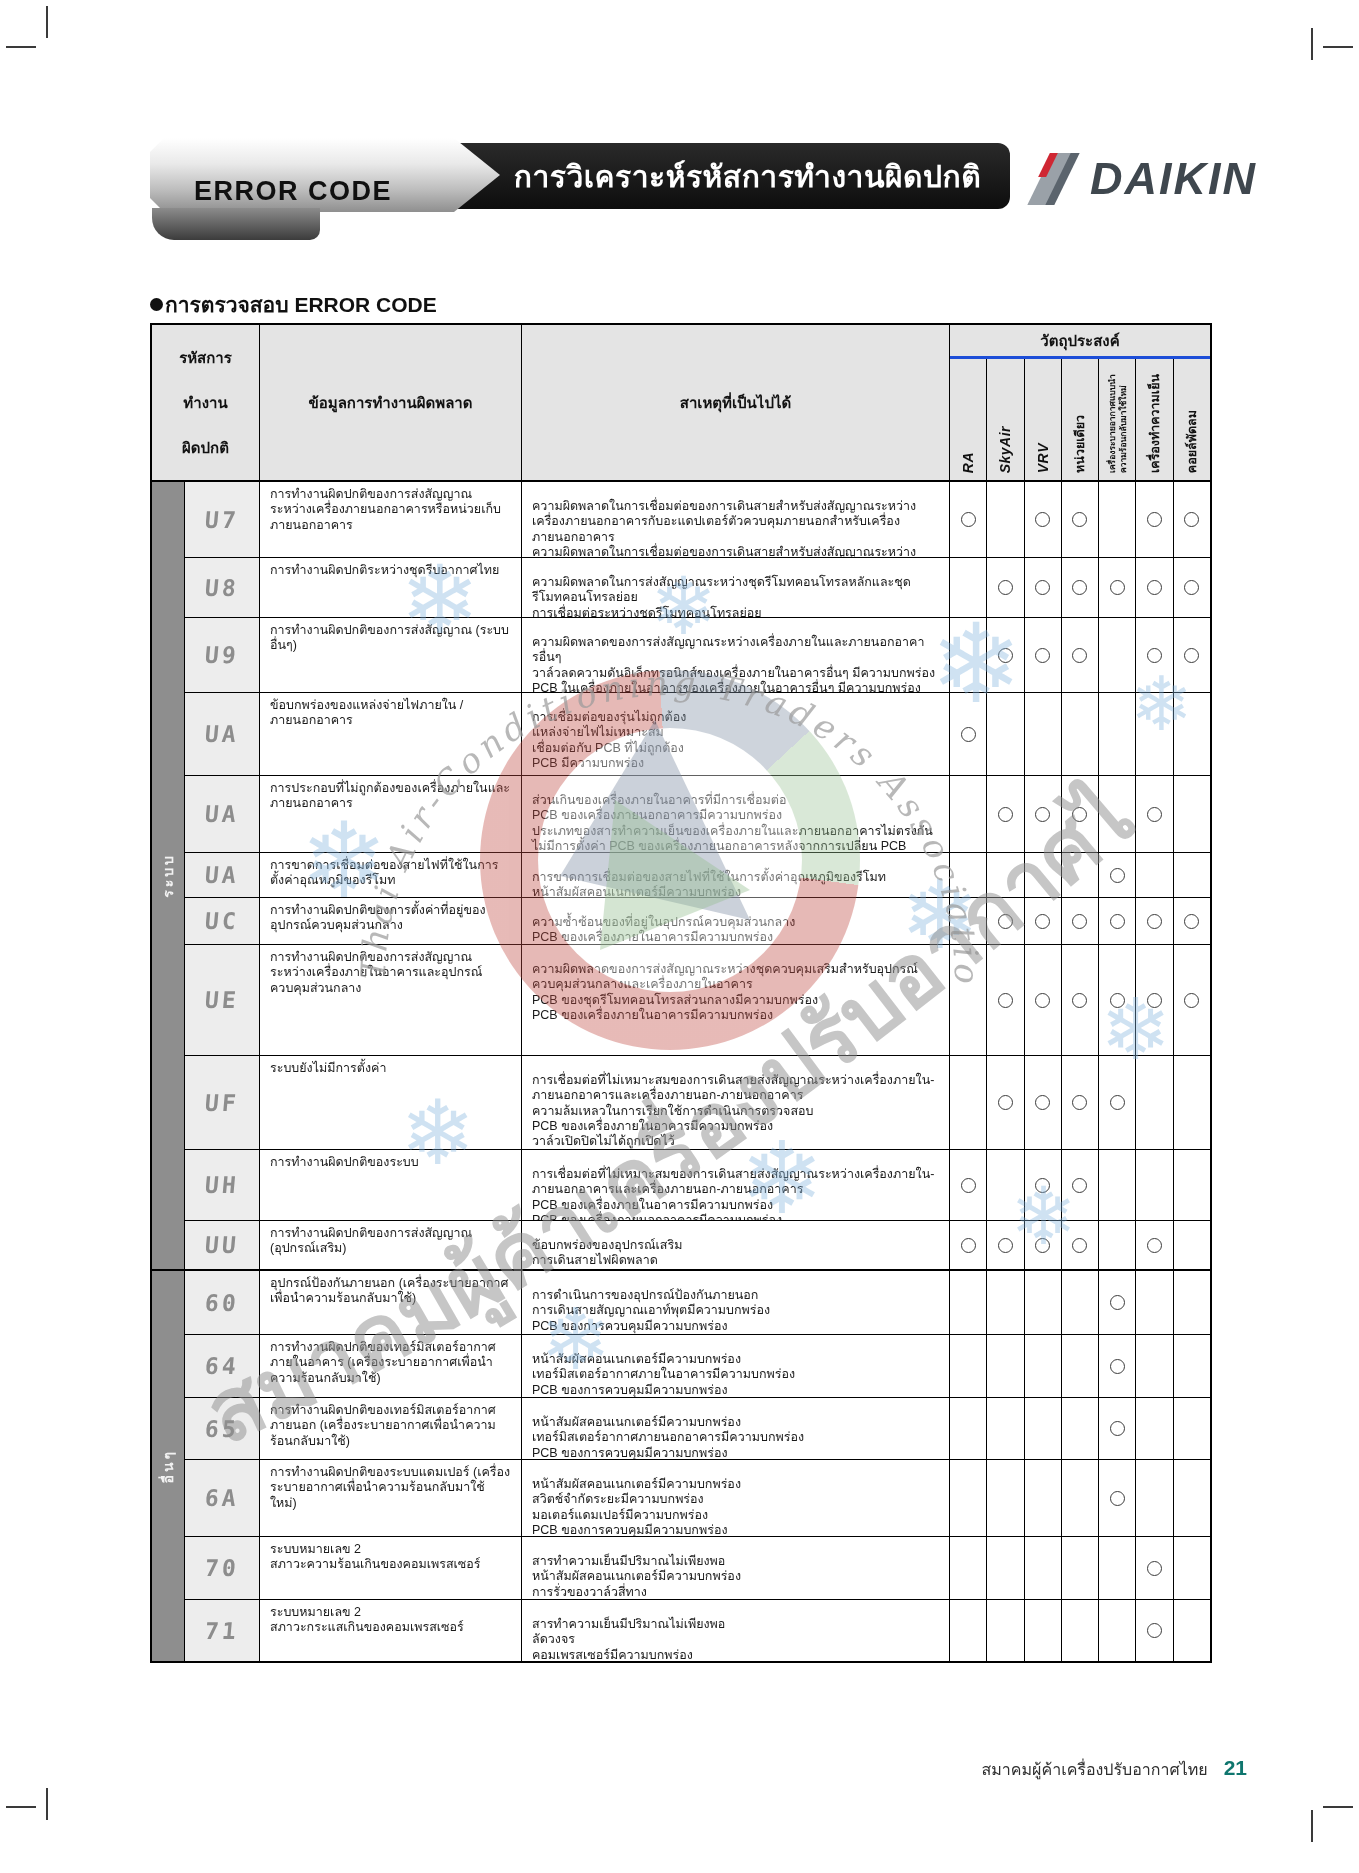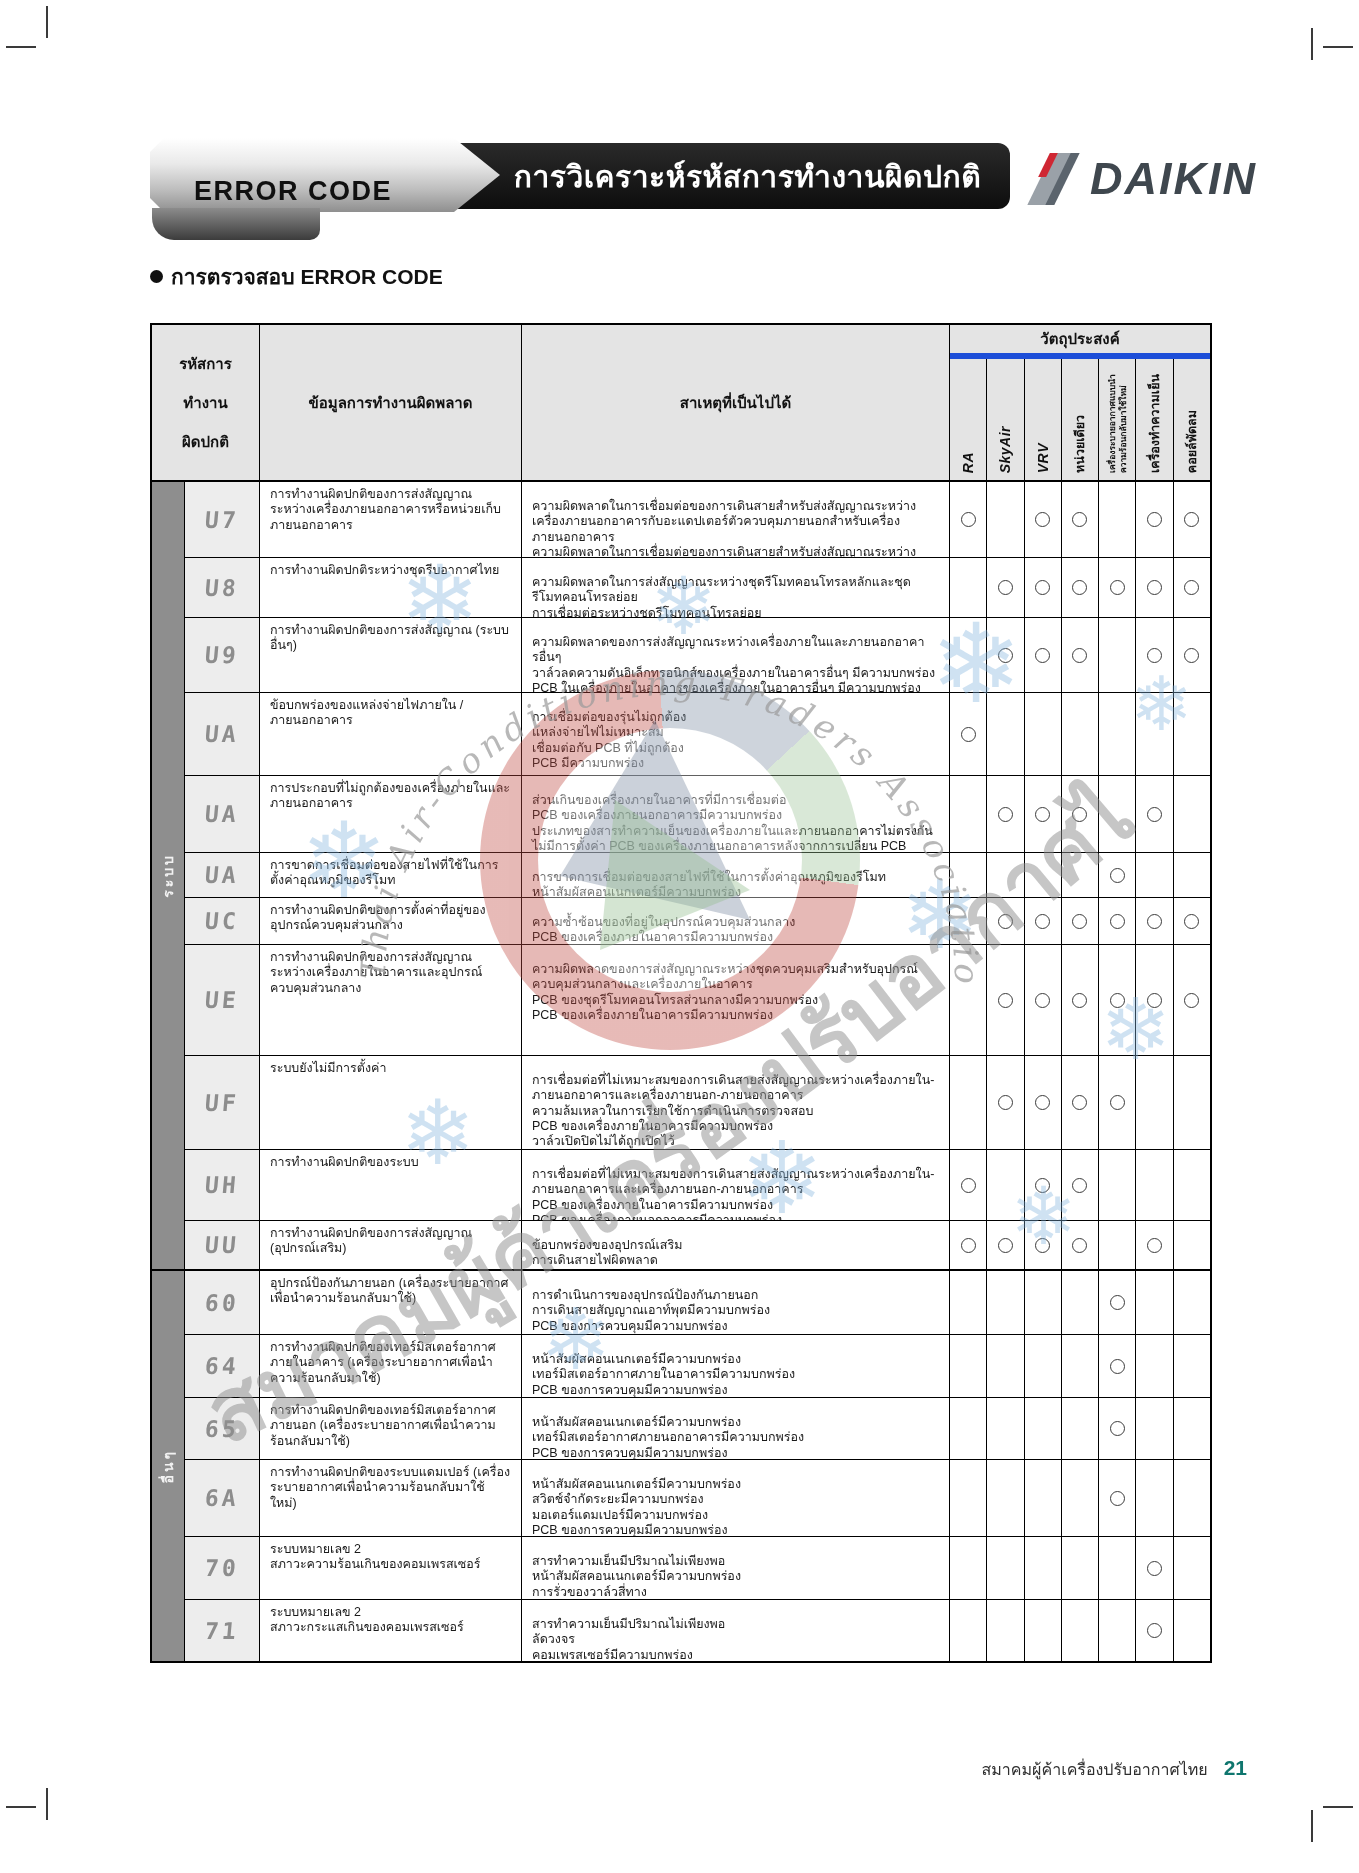--- a/index.html
+++ b/index.html
@@ -43,36 +43,36 @@
 
   
   #daikin { position:absolute; left:1038px; top:150px; height:58px; display:flex; align-items:center; }
   #daikin .slash { position:relative; width:44px; height:52px; margin-right:8px; }
   #daikin .slash .s1 { position:absolute; left:2px; top:0; width:22px; height:52px; background:#9aa1a8; transform:skewX(-26deg); }
   #daikin .slash .s2 { position:absolute; left:20px; top:0; width:9px; height:52px; background:#5b646d; transform:skewX(-26deg); }
   #daikin .slash .s3 { position:absolute; left:6px; top:0; width:8px; height:24px; background:#cf2733; transform:skewX(-26deg); }
   #daikin .word { font-size:45px; font-weight:900; font-style:italic; color:#3f474e; letter-spacing:2px; }
 
   
-  #section-title { position:absolute; left:150px; top:260px; display:flex; align-items:center; gap:8px; }
+  #section-title { position:absolute; left:150px; top:288px; display:flex; align-items:center; gap:2px; }
   #section-title .dot { width:13px; height:13px; background:#111; border-radius:50%; }
   #section-title .txt { font-size:21px; font-weight:bold; color:#111; }
 
   
   #err-table {
     position:absolute; left:150px; top:323px; width:1062px;
     border:2px solid #000; background:#fff; z-index:1;
   }
   #thead { display:flex; height:157px; background:#e4e4e4; border-bottom:2px solid #000; }
   .th { border-right:1px solid #000; display:flex; align-items:center; justify-content:center; font-weight:bold; color:#111; }
-  #th-code { width:108px; flex-direction:column; gap:15px; font-size:15px; }
+  #th-code { width:108px; flex-direction:column; gap:21px; font-size:15px; }
   #th-info { width:262px; font-size:15px; }
   #th-cause { width:428px; font-size:15px; }
   #th-purpose { flex:1; display:flex; flex-direction:column; border-right:none; padding:0; align-items:stretch; justify-content:flex-start; }
-  #purpose-title { height:34px; border-bottom:6px solid #1d4ed8; display:flex; align-items:center; justify-content:center; font-size:15px; font-weight:bold; }
+  #purpose-title { height:34px; border-bottom:3px solid #1d4ed8; display:flex; align-items:center; justify-content:center; font-size:15px; font-weight:bold; }
   #purpose-cols { flex:1; display:flex; }
   .pcol { flex:1; border-right:1px solid #000; display:flex; align-items:flex-end; justify-content:center; padding-bottom:7px; overflow:hidden; }
   .pcol:last-child { border-right:none; }
   .pcol span { writing-mode:vertical-rl; transform:rotate(180deg); font-weight:bold; font-size:12.5px; white-space:nowrap; color:#111; }
   .pcol.latin span { font-style:italic; font-size:14px; letter-spacing:.5px; }
   .pcol.small span { font-size:8.5px; white-space:normal; max-height:112px; line-height:1.25; }
 
   .group { display:flex; border-top:1px solid #000; }
   .group + .group { border-top:2px solid #000; }
   #tbody .group:first-child { border-top:none; }

